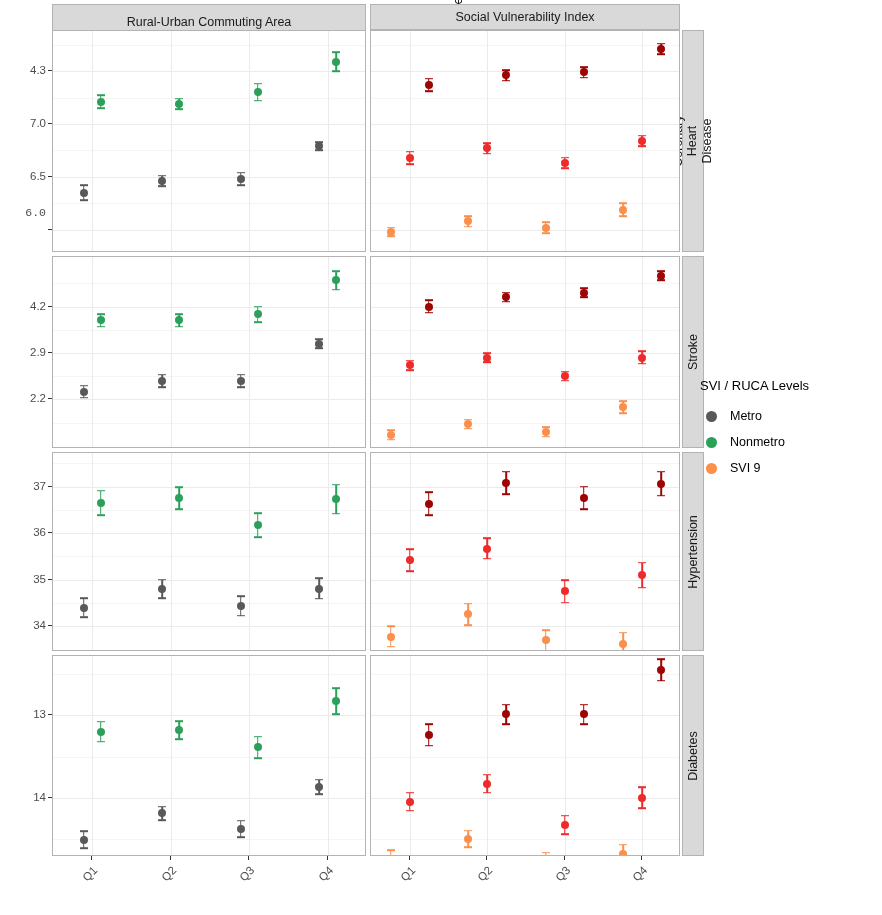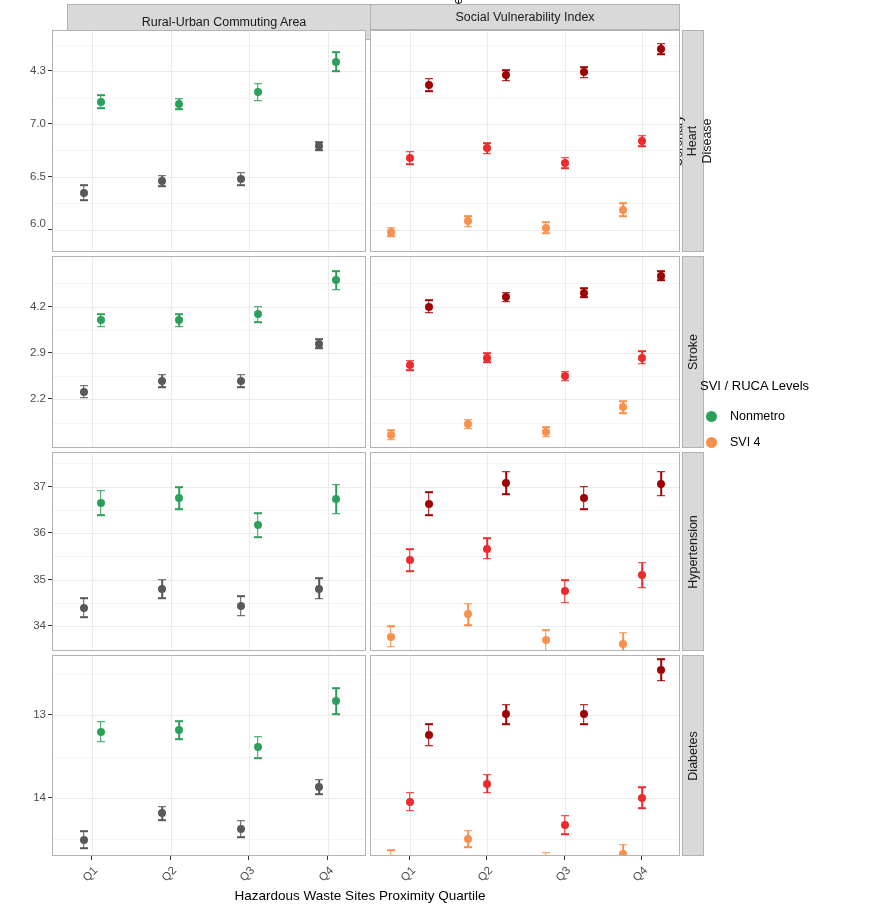--- a/index.html
+++ b/index.html
@@ -181,24 +181,23 @@
 </style>
 </head>
 <body>
 
 <div id="root">
 
   <div class="ylabel">
     <span class="ylabel-inner">Prevalence % (Estimated Marginal Mean)</span>
   </div>
 
-  <div class="xlabel">Hazardous Waste Sites Proximity Quartile</div>
 
   <div id="plot-area">
-      <div class="colstrip" style="left: 52px; top: 4px; width: 314px; height: 36px; margin-left: 15px;">Rural-Urban Commuting Area</div>
+      <div class="colstrip" style="left: 52px; top: 4px; width: 314px; height: 36px;">Rural-Urban Commuting Area</div>
       <div class="colstrip" style="left: 370px; top: 4px; width: 310px; height: 26px;">Social Vulnerability Index</div>
       <div class="rowstrip" style="left: 682px; top: 30px; width: 22px; height: 222px;">
         <span style="transform: translate(-50%, -50%) rotate(-90deg); width: 222px;">Coronary<br>Heart<br>Disease</span>
       </div>
       <div class="rowstrip" style="left: 682px; top: 256px; width: 22px; height: 192px;">
         <span>Stroke</span>
       </div>
       <div class="rowstrip" style="left: 682px; top: 452px; width: 22px; height: 199px;">
         <span>Hypertension</span>
       </div>
@@ -244,21 +243,21 @@
         <div class="pt" title="Nonmetro Q2: 7.19" style="left: 126.25px; top: 72.9429px; width: 8px; height: 8px; background: rgb(44, 160, 90);"></div>
         <div class="err" style="left: 204.75px; top: 52.8571px; height: 16.9143px; background: rgb(44, 160, 90);"></div>
         <div class="cap" style="left: 204.75px; top: 52.8571px; width: 8px; background: rgb(44, 160, 90);"></div>
         <div class="cap" style="left: 204.75px; top: 69.7714px; width: 8px; background: rgb(44, 160, 90);"></div>
         <div class="pt" title="Nonmetro Q3: 7.3" style="left: 204.75px; top: 61.3143px; width: 8px; height: 8px; background: rgb(44, 160, 90);"></div>
         <div class="err" style="left: 283.25px; top: 21.1429px; height: 19.0286px; background: rgb(44, 160, 90);"></div>
         <div class="cap" style="left: 283.25px; top: 21.1429px; width: 8px; background: rgb(44, 160, 90);"></div>
         <div class="cap" style="left: 283.25px; top: 40.1714px; width: 8px; background: rgb(44, 160, 90);"></div>
         <div class="pt" title="Nonmetro Q4: 7.59" style="left: 283.25px; top: 30.6571px; width: 8px; height: 8px; background: rgb(44, 160, 90);"></div>
       </div>
-      <div class="ytick" style="top: 223px; right: 836px;">6.0</div>
+      <div class="ytick" style="top: 212px; right: 836px; font-family: Liberation Mono, monospace;">6.0</div>
       <div class="ytickmark" style="left: 48px; top: 228.743px;"></div>
       <div class="ytick" style="top: 175.886px; right: 836px;">6.5</div>
       <div class="ytickmark" style="left: 48px; top: 175.886px;"></div>
       <div class="ytick" style="top: 123.029px; right: 836px;">7.0</div>
       <div class="ytickmark" style="left: 48px; top: 123.029px;"></div>
       <div class="ytick" style="top: 70.1714px; right: 836px;">4.3</div>
       <div class="ytickmark" style="left: 48px; top: 70.1714px;"></div>
       <div class="panel" style="left: 370px; top: 30px; width: 310px; height: 222px;">
         <div class="gridmin" style="top: 172.314px;"></div>
         <div class="gridmin" style="top: 119.457px;"></div>
@@ -668,26 +667,32 @@
       <div class="xtick" style="left: 533.75px; top: 864px; width: 30px;">Q3</div>
       <div class="xtickmark" style="left: 641.25px; top: 856px;"></div>
       <div class="xtick" style="left: 611.25px; top: 864px; width: 30px;">Q4</div>
     </div>
 
   <div class="legend">
     <div class="legend-title">SVI / RUCA Levels</div>
     <div id="legend-rows">
         <div class="legend-row">
           <div class="legend-key">
+            <div class="legend-dot" style="background: rgb(89, 89, 89);"></div>
+          </div>
+          <div class="legend-label">Metro</div>
+        </div>
+        <div class="legend-row">
+          <div class="legend-key">
             <div class="legend-dot" style="background: rgb(44, 160, 90);"></div>
           </div>
           <div class="legend-label">Nonmetro</div>
         </div>
         <div class="legend-row">
           <div class="legend-key">
             <div class="legend-dot" style="background: rgb(251, 143, 76);"></div>
           </div>
-          <div class="legend-label">SVI 4</div>
+          <div class="legend-label">SVI 9</div>
         </div>
       </div>
   </div>
 
 </div>
 
 </body></html>

